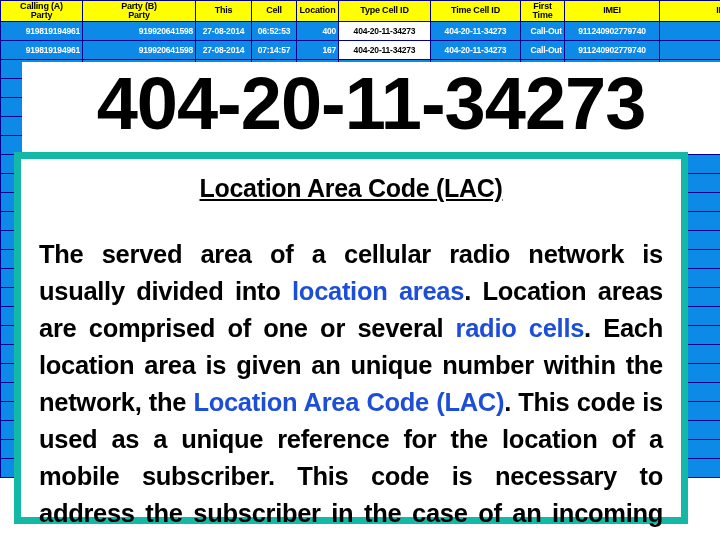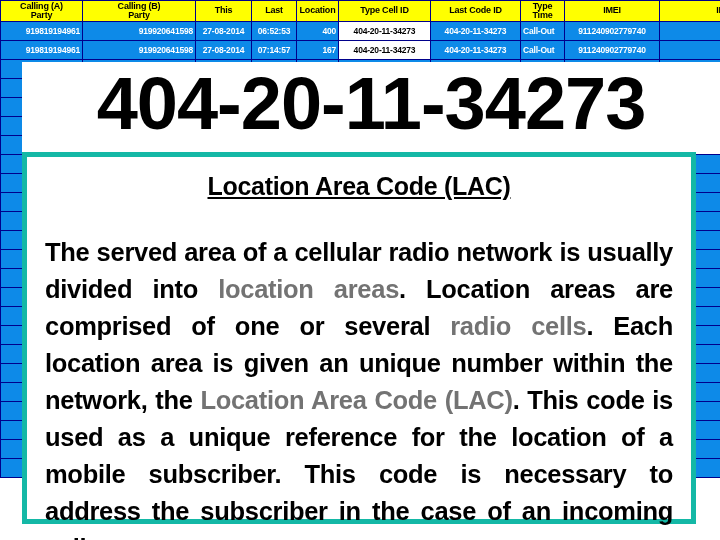--- a/index.html
+++ b/index.html
@@ -60,21 +60,21 @@
     color: #ffffff;
     height: 18px;
     vertical-align: middle;
     font-size: 8.5px;
     letter-spacing: -0.2px;
   }
 
   
   .c-num   { text-align: right; }
   .c-ctr   { text-align: center; }
-  .c-left  { text-align: left; margin-top: 9px; }
+  .c-left  { text-align: right; margin-top: 9px; }
 
   
   table.cdr tbody td.sel {
     background: #ffffff;
     color: #000000;
   }
 
   
   col.w-calling  { width: 82px; }
   col.w-called   { width: 113px; }
@@ -121,26 +121,26 @@
     border-bottom: 12px solid #ee0000;
     bottom: -10px;
   }
   .marker.m1 { left: 66px; }
   .marker.m2 { left: 172px; }
   .marker.m3 { left: 276px; }
 
   
   .info-panel {
     position: absolute;
-    left: 22px;
+    left: 14px;
     top: 152px;
     width: 674px;
     height: 372px;
     background: #ffffff;
-    border: 5px solid #14b8a6;
+    border: 7px solid #14b8a6;
     box-sizing: border-box;
     padding: 8px 10px 6px 10px;
   }
 
   .info-title {
     text-align: center;
     font-family: "Liberation Sans", sans-serif;
     font-weight: bold;
     font-size: 25px;
     line-height: 32px;
@@ -156,21 +156,21 @@
     font-weight: bold;
     font-size: 25.5px;
     line-height: 37px;
     color: #000000;
     text-align: justify;
     text-justify: inter-word;
     letter-spacing: -0.3px;
   }
   .info-body > span { display: inline; }
 
-  .hl { color: #737373; }
+  .hl { color: #1d4ed8; }
 </style>
 </head>
 <body>
 
 <div id="root">
 
   <div class="sheet">
     <table class="cdr">
       <colgroup>
         <col class="w-calling">
@@ -184,30 +184,30 @@
           <col class="w-imei">
         <col class="w-imsi">
       </colgroup>
       <thead>
         <tr>
           <th>
             <span>Calling (A)</span><br>
             <span>Party</span>
           </th>
           <th>
-            <span>Calling (B)</span><br>
+            <span>Party (B)</span><br>
             <span>Party</span>
           </th>
           <th>This</th>
-          <th>Last</th>
+          <th>Cell</th>
           <th>Location</th>
           <th>Type Cell ID</th>
-          <th>Last Code ID</th>
+          <th>Time Cell ID</th>
           <th>
-            <span>Type</span><br>
+            <span>First</span><br>
             <span>Time</span>
           </th>
           <th>IMEI</th>
           <th>IMSI</th>
         </tr>
       </thead>
       <tbody id="cdr-body">
           <tr>
             <td class="c-num">919819194961</td>
             <td class="c-num">919920641598</td>

